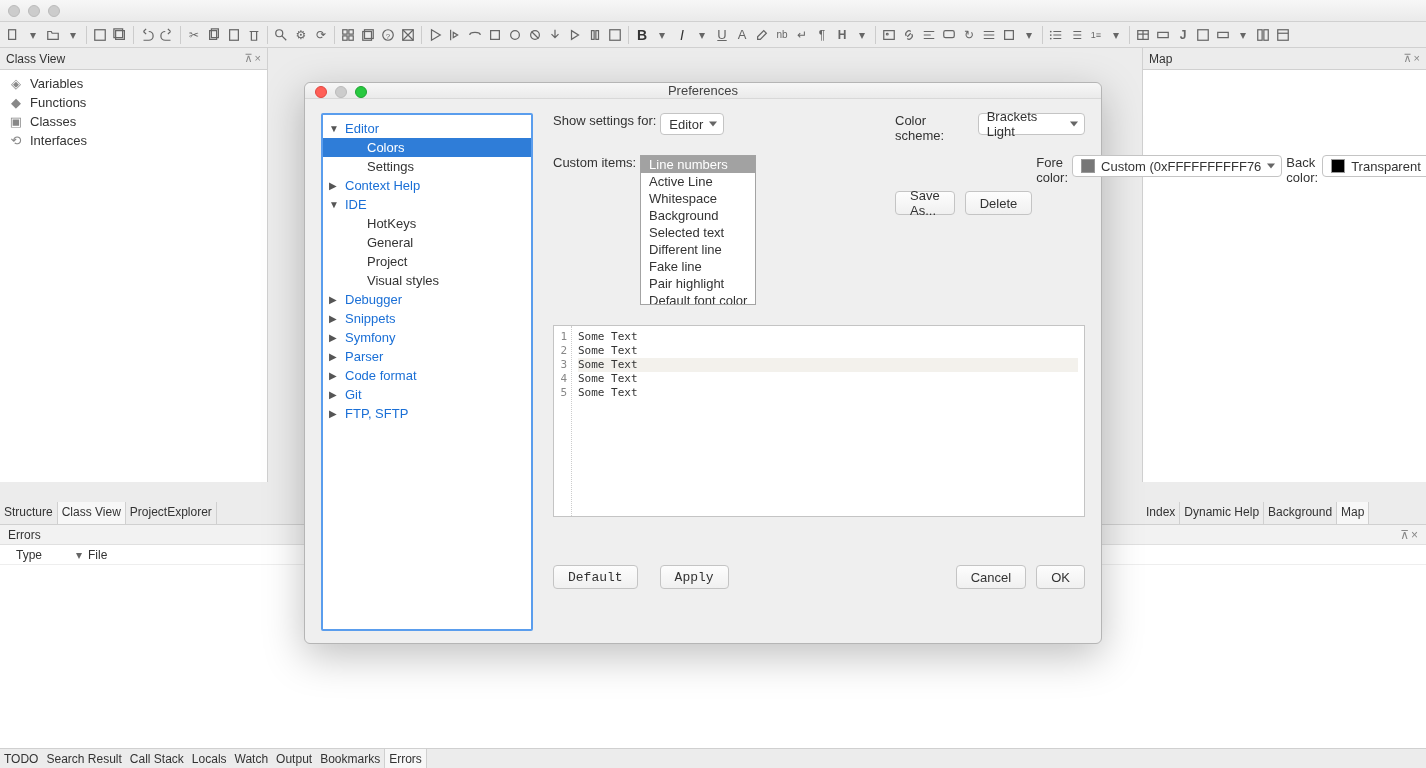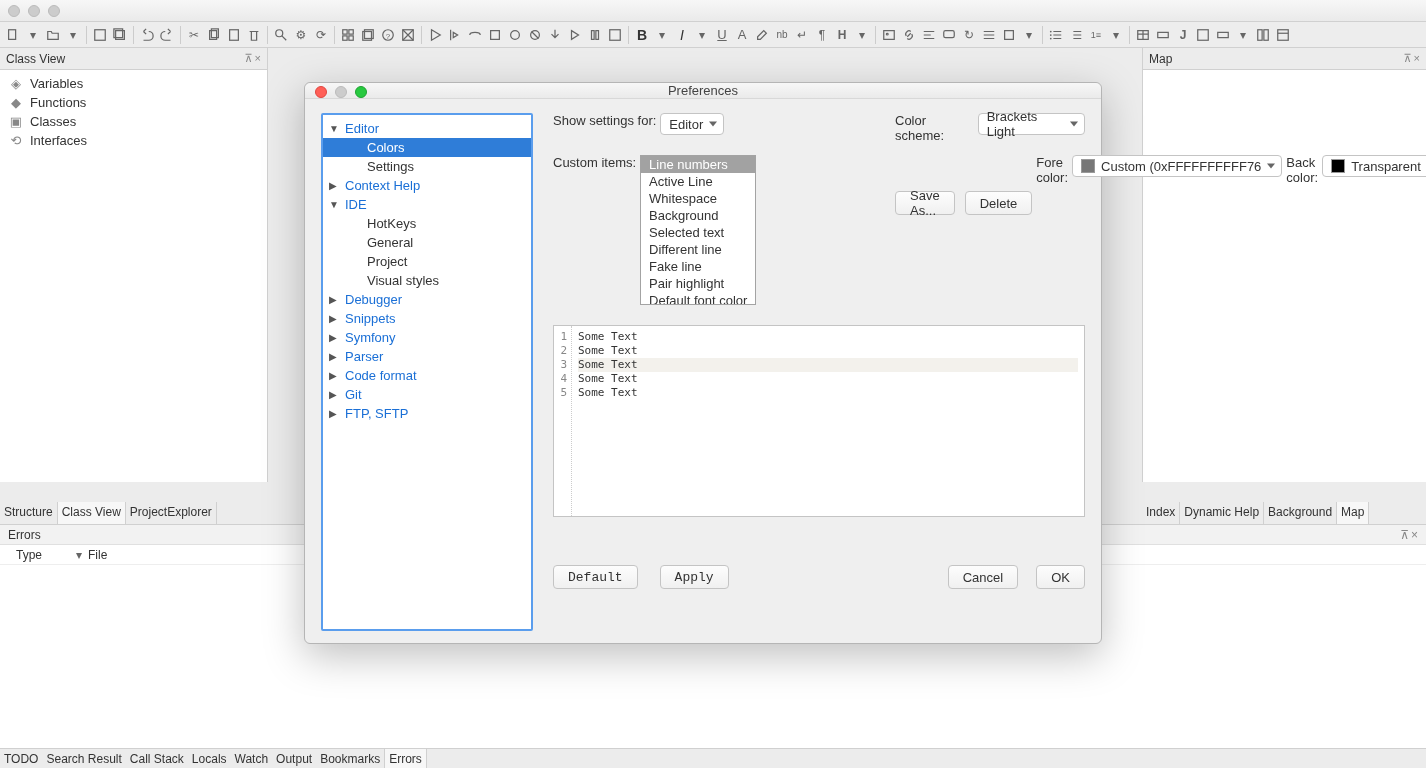--- a/index.html
+++ b/index.html
@@ -287,21 +287,21 @@
   color: #333;
   line-height: 14px;
 }
 .code-line.hl { background: #f3f1ec; }
 
 .modal-buttons {
   display: flex;
   margin-top: 12px;
 }
 .modal-buttons .left-btns { display: flex; gap: 22px; font-family: Liberation Mono, monospace; }
-.modal-buttons .right-btns { margin-left: auto; display: flex; gap: 18px;}
+.modal-buttons .right-btns { margin-left: auto; display: flex; gap: 10px;}
 
 
 .ico { stroke: #666; stroke-width: 1.4; fill: none; }
 </style>
 </head>
 <body>
 
 <div class="titlebar">
   <div class="traffic-lights">
     <div class="tl"></div>

